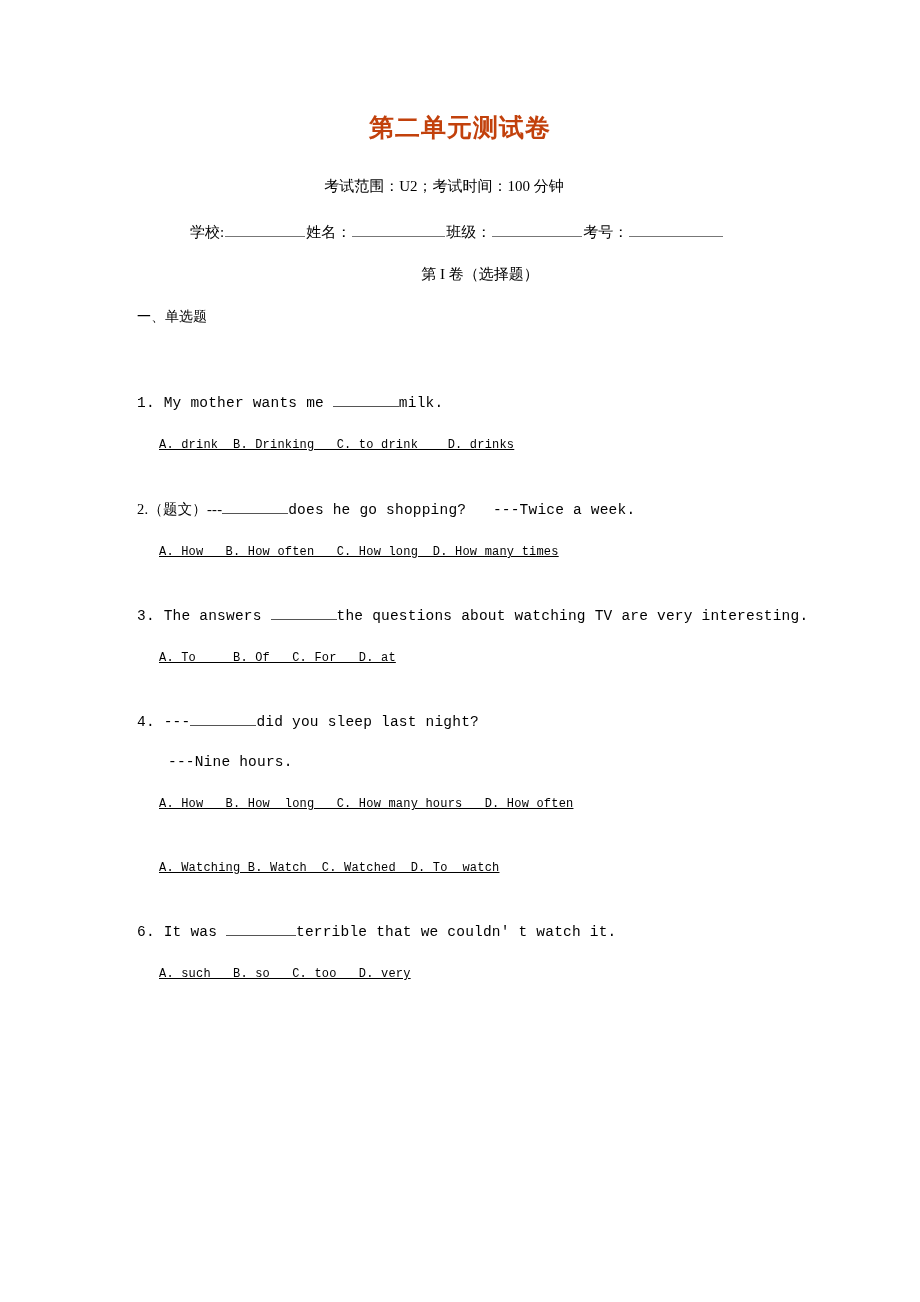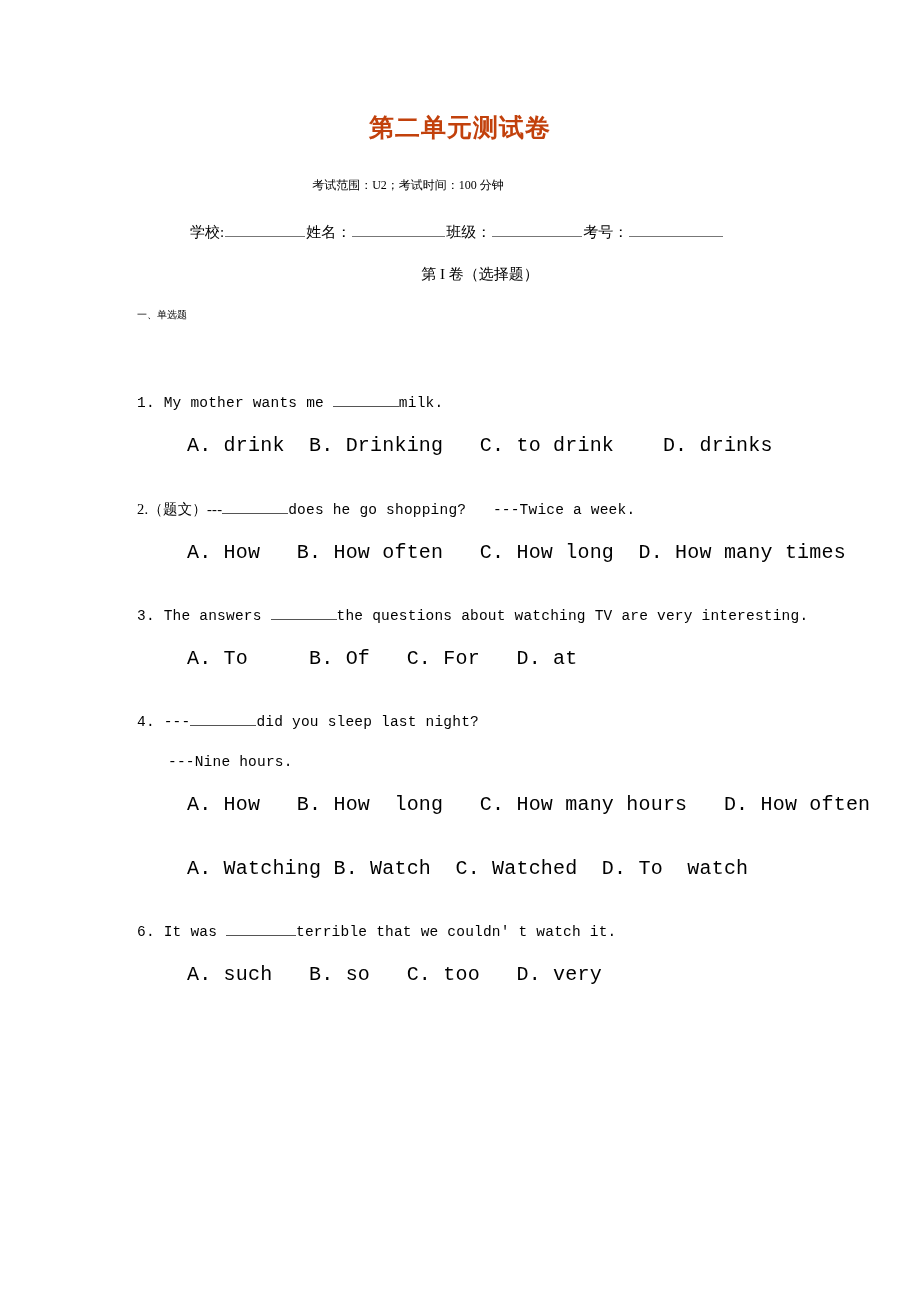--- a/index.html
+++ b/index.html
@@ -40,22 +40,23 @@
     font-family: "Liberation Serif", "DejaVu Serif", serif;
   }
 
   
   .exam-meta {
     position: absolute;
     left: 0;
     top: 177px;
     width: 816px;
     text-align: center;
-    font-size: 12px;
+    font-size: 15px;
     font-family: "Liberation Serif", "DejaVu Serif", serif;
+    padding-left: 36px;
   }
 
   
   .student-info {
     position: absolute;
     left: 190px;
     top: 222px;
     width: 700px;
     font-size: 15px;
     white-space: nowrap;
@@ -82,21 +83,21 @@
     width: 920px;
     text-align: center;
     font-size: 15px;
     font-family: "Liberation Serif", "DejaVu Serif", serif;
     padding-left: 20px;
   }
   .section-heading {
     position: absolute;
     left: 137px;
     top: 308px;
-    font-size: 10px;
+    font-size: 14px;
     font-family: Liberation Mono, monospace;
   }
 
   
   .questions {
     position: absolute;
     left: 137px;
     top: 393px;
     width: 760px;
   }
@@ -109,26 +110,27 @@
     line-height: 21px;
     white-space: pre;
     letter-spacing: 0.2px;
   }
   .q-extra {
     margin-left: 31px;
     margin-top: 19px;
   }
   .q-options {
     font-family: "Liberation Mono", "DejaVu Sans Mono", monospace;
-    font-size: 20px;
+    font-size: 12px;
     line-height: 21px;
     white-space: pre;
     letter-spacing: 0.2px;
-    margin-left: 50px;
+    margin-left: 22px;
     margin-top: 21px;
+    text-decoration: underline;
   }
   .cjk {
     font-family: "Liberation Serif", "DejaVu Serif", serif;
   }
   .q-blank {
     display: inline-block;
     border-bottom: 1px solid #555555;
     height: 0.9em;
     vertical-align: baseline;
   }

